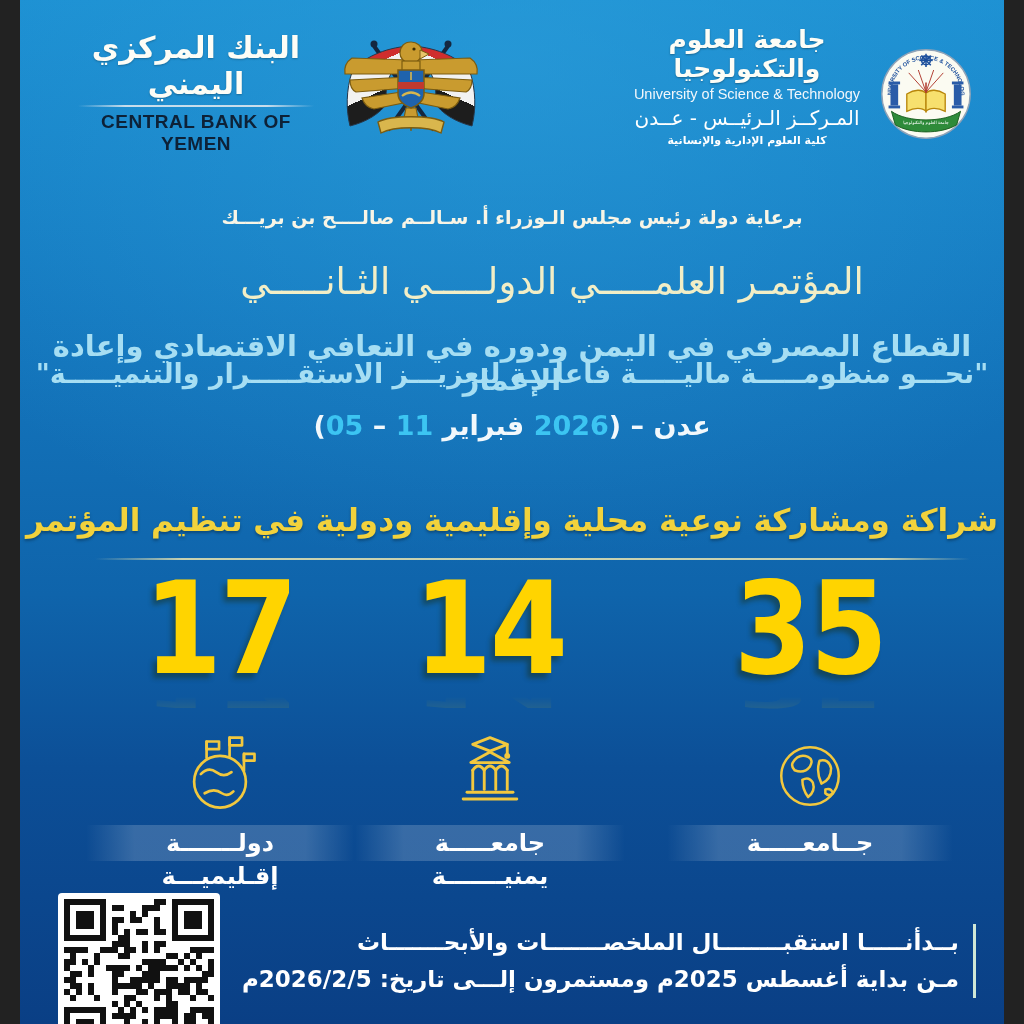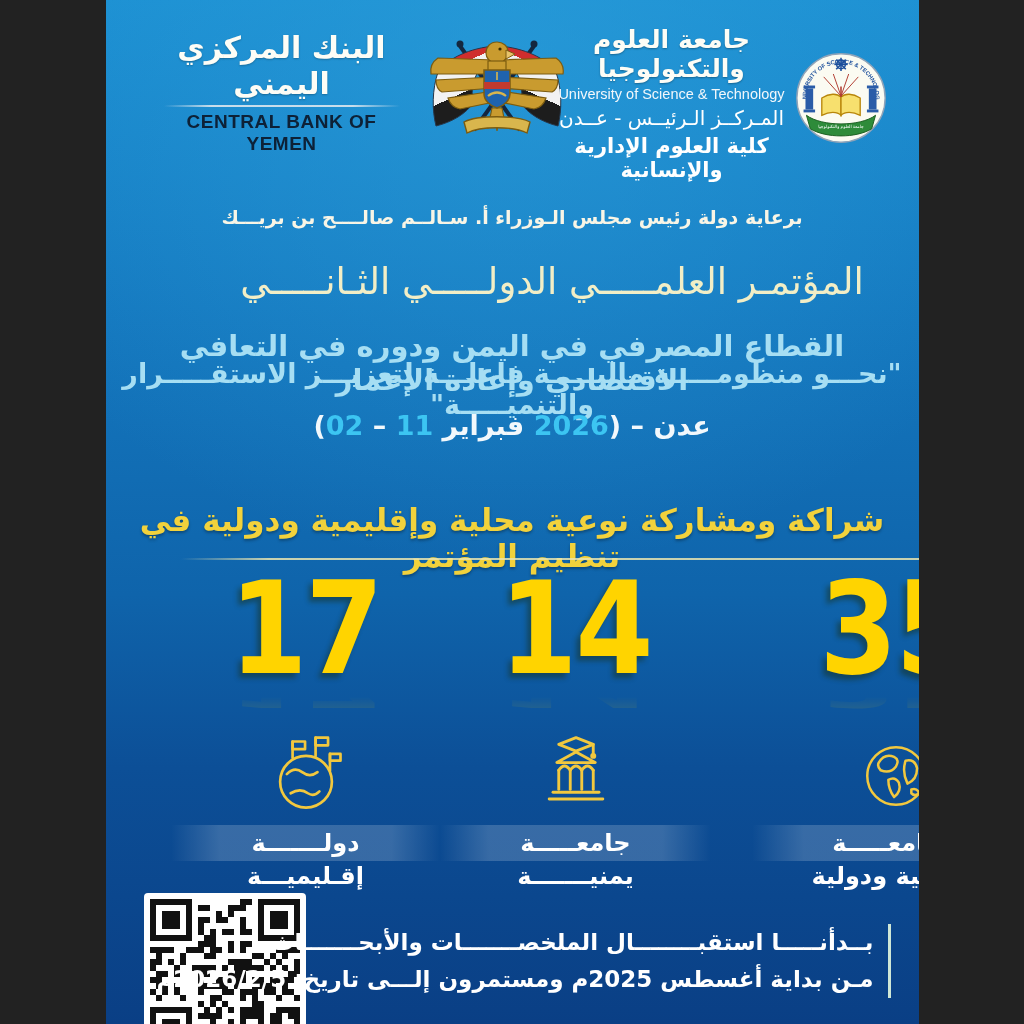--- a/index.html
+++ b/index.html
@@ -1,35 +1,35 @@
 <!DOCTYPE html>
 <html lang="ar"><head>
 <meta charset="utf-8">
 <style>
   html,body{margin:0;padding:0;background:#222;}
   .poster{
-    position:relative;width:813px;height:1024px;margin:0 auto;overflow:hidden;
+    position:relative;width:984px;height:1024px;margin:0 auto;overflow:hidden;
     background:
       radial-gradient(130% 90% at 50% 6%, rgba(46,160,219,.55) 0%, rgba(46,160,219,0) 55%),
       linear-gradient(180deg,#1b8fd2 0%,#1478bf 30%,#0f64ab 58%,#0c4f97 75%,#0a3f85 100%);
     font-family:"DejaVu Sans",sans-serif;color:#fff;
   }
   
   .cby{position:absolute;left:50px;top:30px;display:flex;gap:14px;align-items:flex-start;}
   .cby-text{width:252px;text-align:center;}
   .cby-ar{font-size:30px;font-weight:700;color:#fdfdf6;line-height:1.2;
           text-shadow:0 1px 2px rgba(0,0,0,.25);}
   .cby-rule{height:2px;margin:3px 8px 4px;background:linear-gradient(90deg,rgba(255,255,255,0),rgba(230,235,240,.85) 20%,rgba(230,235,240,.85) 80%,rgba(255,255,255,0));}
   .cby-en{font-size:19px;font-weight:700;letter-spacing:.5px;color:#0d2137;font-family:"Liberation Sans",sans-serif;}
-  .ust{position:absolute;right:30px;top:14px;display:flex;align-items:center;}
+  .ust{position:absolute;right:30px;top:14px;display:flex;gap:10px;align-items:flex-end;}
   .ust-text{width:242px;text-align:center;padding-top:12px;}
   .ust-ar{font-size:25px;font-weight:700;color:#fdfdf6;line-height:1.15;text-shadow:0 1px 2px rgba(0,0,0,.3);}
   .ust-en{font-size:14.5px;color:#f2f7fb;margin-top:2px;font-family:"Liberation Sans",sans-serif;}
   .ust-branch{font-size:20px;font-weight:400;color:#fff;margin-top:4px;}
-  .ust-college{font-size:21px;font-weight:700;color:#fff;margin-top:4px;}
+  .ust-college{font-size:11px;font-weight:700;color:#fff;margin-top:4px;}
   
   .centerline{position:absolute;left:0;width:100%;text-align:center;}
   .patronage{top:206px;font-size:19px;font-weight:700;color:#f8f5e6;}
   .conf-title{top:260px;font-size:37px;font-weight:400;color:#f2eec6;letter-spacing:1px;margin-left:40px;}
   .conf-sub1{top:320px;font-size:29px;font-weight:700;color:#a6def3;margin-top:9px;}
   .conf-sub2{top:358px;font-size:27px;font-weight:700;color:#a6def3;}
   .date-row{position:absolute;top:410px;left:0;width:100%;display:flex;justify-content:center;
             direction:ltr;font-size:27px;font-weight:700;color:#f2f8fc;}
   .date-row span{white-space:pre;}
   .date-num{color:#3cc5f2;}
@@ -162,21 +162,21 @@
     </svg>
   </div>
 
   <div class="centerline patronage rtl">برعاية دولة رئيس مجلس الـوزراء أ. سـالــم صالــــح بن بريـــك</div>
   <div class="centerline conf-title rtl">المؤتمـر العلمـــــي الدولـــــي الثـانـــــي</div>
   <div class="centerline conf-sub1 rtl">القطاع المصرفي في اليمن ودوره في التعافي الاقتصادي وإعادة الإعمار</div>
   <div class="centerline conf-sub2 rtl">"نحـــو منظومـــــة ماليـــــة فاعلـــة لتعزيـــز الاستقـــــرار والتنميـــــة"</div>
 
   <div class="date-row">
     <span dir="ltr">(</span>
-      <span class="date-num">02</span>
+      <span class="date-num">05</span>
       <span> – </span>
       <span class="date-num">11</span>
       <span dir="rtl"> فبراير </span>
       <span class="date-num">2026</span>
       <span dir="ltr">) – عدن</span>
   </div>
 
   <div class="centerline part-heading rtl">شراكة ومشاركة نوعية محلية وإقليمية ودولية في تنظيم المؤتمر</div>
   <div class="part-rule"></div>
 
@@ -186,21 +186,20 @@
     <div class="stat-icon">
       <svg width="92" height="92" viewBox="0 0 96 96" fill="none" stroke="#f2c83e" stroke-width="2.6" stroke-linecap="round" stroke-linejoin="round">
         <circle cx="48" cy="48" r="30"></circle>
         <path d="M30,34 Q36,24 46,28 Q52,31 48,38 Q42,46 32,42 Q28,38 30,34 Z"></path>
         <path d="M40,52 Q47,48 51,55 Q54,64 46,70 Q40,62 40,52 Z"></path>
         <path d="M58,32 Q68,30 70,40 Q70,52 60,56 Q54,44 58,32 Z"></path>
         <path d="M64,62 Q70,60 72,66 Q68,70 64,66 Z"></path>
       </svg>
     </div>
     <div><span class="stat-label1 rtl"><i>جــامعـــــة</i></span></div>
-    <div class="stat-label2 rtl">إقليمية ودولية</div>
   </div>
 
   <div class="stat stat-mid">
     <div class="stat-number">14</div>
     <div class="stat-reflect" aria-hidden="true">14</div>
     <div class="stat-icon">
       <svg width="92" height="92" viewBox="0 0 96 96" fill="none" stroke="#f2c83e" stroke-width="3" stroke-linecap="round" stroke-linejoin="round">
         <polygon points="48,8 66,15 48,22 30,15"></polygon>
         <line x1="66" y1="15" x2="66" y2="25"></line>
           <circle cx="66" cy="27" r="1.6" fill="#f2c83e"></circle>

